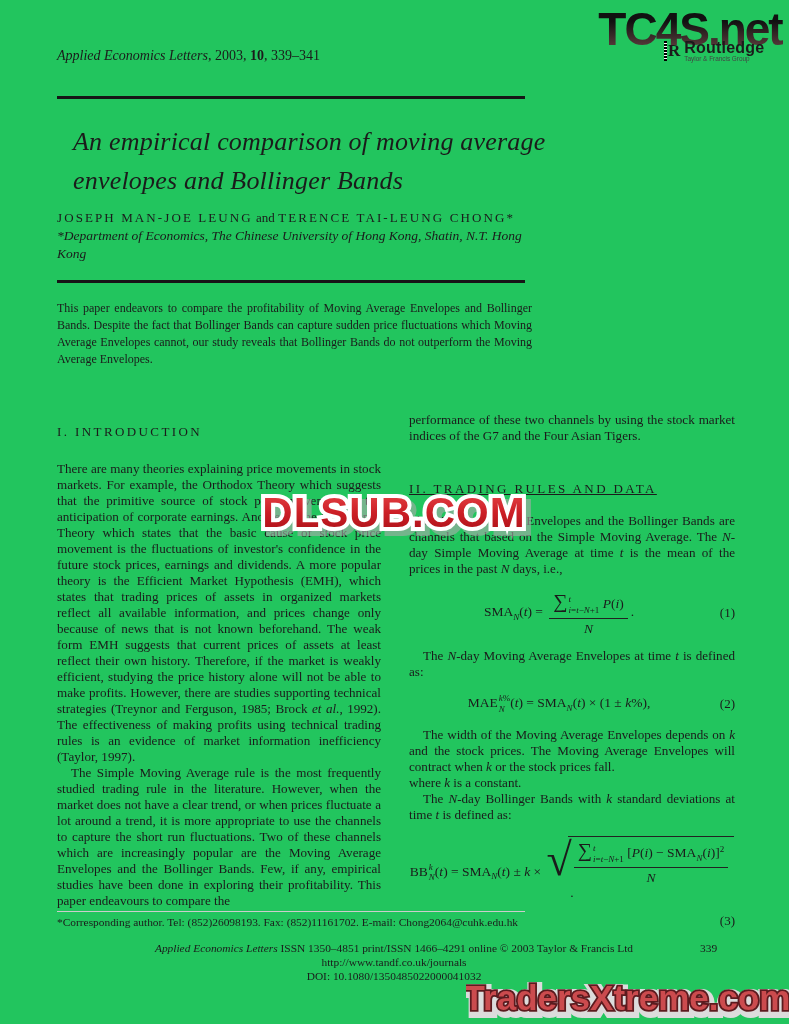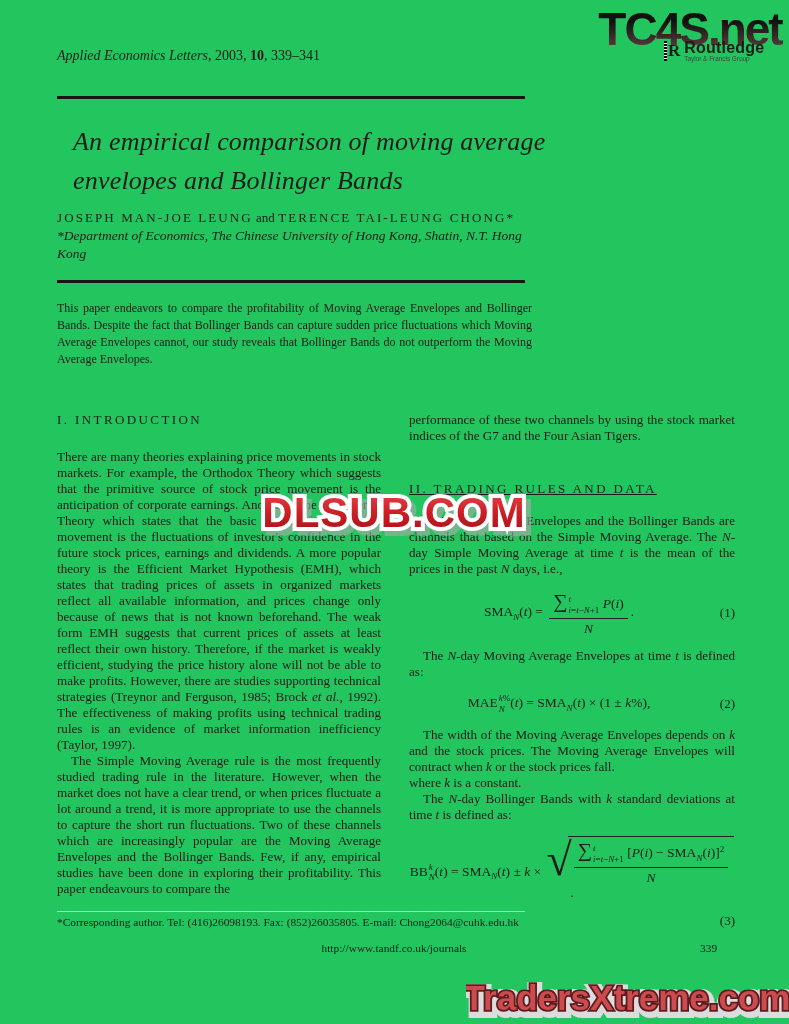--- a/index.html
+++ b/index.html
@@ -27,21 +27,21 @@
          font-style:italic;line-height:39px;letter-spacing:.2px;}
   .authors{position:absolute;left:57px;top:202px;font-size:13px;margin-top:8px;}
   .authors .caps{letter-spacing:2.1px;}
   .affiliation{position:absolute;left:57px;top:227px;width:480px;font-size:13.5px;line-height:18px;font-style:italic;}
   .abstract{position:absolute;left:57px;top:300px;width:475px;margin:0;font-size:12px;line-height:17px;text-align:justify;}
 
   
   .col{position:absolute;top:412px;font-size:13.1px;line-height:16px;text-align:justify;}
   .col-left{left:57px;width:324px;}
   .col-right{left:409px;width:326px;}
-  .sec-heading{font-size:13px;letter-spacing:2.4px;}
+  .sec-heading{font-size:13px;letter-spacing:2.4px;margin-top:12px;}
   .col-left .sec-heading{margin-bottom:21px;}
   .sec2{margin-top:37px;margin-bottom:16px;text-decoration:underline;}
   p.body{margin:0;}
   p.indent{text-indent:14px;}
 
   
   .eqrow{display:flex;align-items:center;margin:13px 0 12px;}
   .eqbody{flex:1;text-align:center;font-size:13.5px;line-height:1.15;}
   .eqnum{width:26px;text-align:right;font-size:13px;}
   .eqnum-below{text-align:right;font-size:13px;margin-top:2px;}
@@ -169,24 +169,26 @@
         <stop offset="0" stop-color="#e8474b"></stop>
         <stop offset="0.5" stop-color="#cc1f26"></stop>
         <stop offset="1" stop-color="#a80f16"></stop>
       </linearGradient>
     </defs>
     <text x="146" y="46" text-anchor="middle" font-family="Liberation Sans, sans-serif" font-size="42" font-weight="bold" letter-spacing="1" fill="#ababab" stroke="#ababab" stroke-width="8" opacity="0.6" transform="translate(5,5)">DLSUB.COM</text>
     <text x="146" y="46" text-anchor="middle" font-family="Liberation Sans, sans-serif" font-size="42" font-weight="bold" letter-spacing="1" stroke="#ffffff" stroke-width="8" paint-order="stroke" fill="url(#dlg)">DLSUB.COM</text>
   </svg>
 
   <div class="foot-rule"></div>
-  <div class="footnote">*Corresponding author. Tel: (416)26098193. Fax: (852)26035805. E-mail: Chong2064@cuhk.edu.hk</div>
+  <div class="footnote">*Corresponding author. Tel: (852)26098193. Fax: (852)11161702. E-mail: Chong2064@cuhk.edu.hk</div>
 
   <div class="imprint">
+    <div class="imp-line"><span class="it">Applied Economics Letters</span><span> ISSN 1350–4851 print/ISSN 1466–4291 online © 2003 Taylor &amp; Francis Ltd</span></div>
     <div class="imp-line">http://www.tandf.co.uk/journals</div>
+    <div class="imp-line">DOI: 10.1080/1350485022000041032</div>
   </div>
 
   <div class="pageno">339</div>
 
   <svg class="wm-traders" viewBox="0 0 323 50">
     <text x="161" y="37" text-anchor="middle" font-family="Liberation Sans, sans-serif" font-size="35" font-weight="bold" fill="#dcdcdc" stroke="#dcdcdc" stroke-width="10" transform="translate(2,3)">TradersXtreme.com</text>
     <text x="161" y="37" text-anchor="middle" font-family="Liberation Sans, sans-serif" font-size="35" font-weight="bold" stroke="#5c1b1f" stroke-width="3.6" paint-order="stroke" fill="#cb4b4e">TradersXtreme.com</text>
   </svg>
 
 </div>

